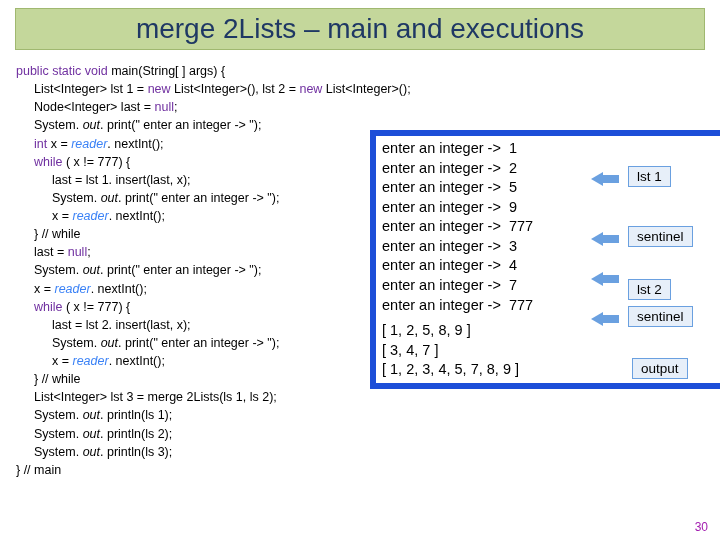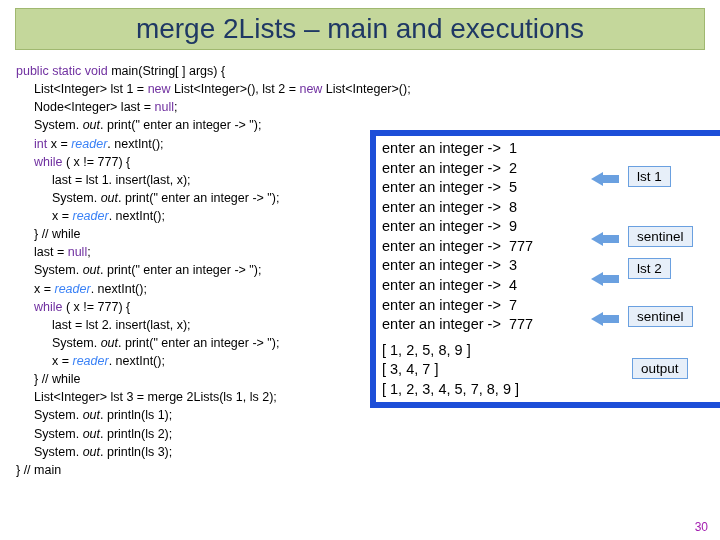--- a/index.html
+++ b/index.html
@@ -119,40 +119,39 @@
   <span class="ind1"><span>System. </span><span class="fn">out</span><span>. println(ls 1);</span></span>
   <span class="ind1"><span>System. </span><span class="fn">out</span><span>. println(ls 2);</span></span>
   <span class="ind1"><span>System. </span><span class="fn">out</span><span>. println(ls 3);</span></span>
   <span>} // main</span>
 </div>
 
 <div class="exec-box">
   <div class="row">enter an integer -&gt;  1</div>
   <div class="row">enter an integer -&gt;  2</div>
   <div class="row">enter an integer -&gt;  5</div>
-  <div class="row">enter an integer -&gt;  8</div>
   <div class="row">enter an integer -&gt;  9</div>
   <div class="row">enter an integer -&gt;  777</div>
   <div class="row">enter an integer -&gt;  3</div>
   <div class="row">enter an integer -&gt;  4</div>
   <div class="row">enter an integer -&gt;  7</div>
   <div class="row">enter an integer -&gt;  777</div>
   <div class="sep"></div>
   <div class="row">[ 1, 2, 5, 8, 9 ]</div>
   <div class="row">[ 3, 4, 7 ]</div>
   <div class="row">[ 1, 2, 3, 4, 5, 7, 8, 9 ]</div>
 </div>
 
 <div class="arrow-left" style="top:172px; left:591px;"></div>
 <div class="label-box" style="top:166px; left:592px;margin-left:36px;">lst 1</div>
 
 <div class="arrow-left" style="top:232px; left:591px;"></div>
 <div class="label-box" style="top:226px; left:628px;">sentinel</div>
 
 <div class="arrow-left" style="top:272px; left:591px;"></div>
-<div class="label-box" style="top:258px; left:628px;">lst 2</div>
+<div class="label-box" style="top:279px; left:628px;">lst 2</div>
 
 <div class="arrow-left" style="top:312px; left:591px;"></div>
 <div class="label-box" style="top:306px; left:628px;">sentinel</div>
 
 <div class="label-box" style="top:358px; left:632px;">output</div>
 
 <div class="page-num">30</div>
 
 </body></html>

